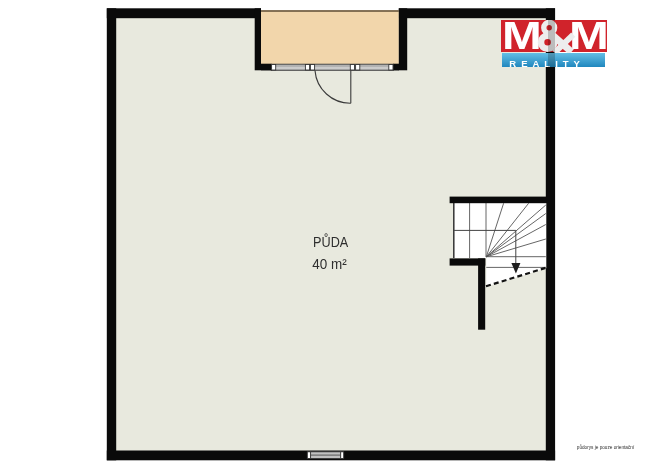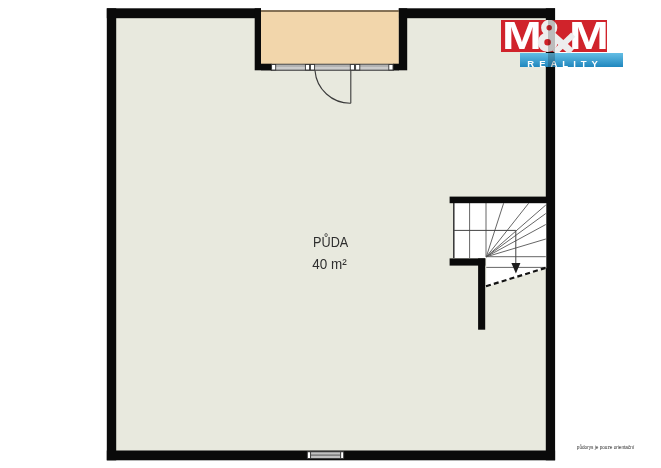--- a/index.html
+++ b/index.html
@@ -6,21 +6,21 @@
   #page{position:relative;width:661px;height:468px;background:#ffffff;overflow:hidden;
         font-family:"Liberation Sans", sans-serif;}
   #plan{position:absolute;left:0;top:0;}
   #logo{position:absolute;left:501.4px;top:20.4px;width:106.2px;height:46.6px;}
   #logo .red{position:absolute;left:0;top:0;width:105.2px;height:31.8px;background:#d0232b;}
   #logo .m1{position:absolute;left:0.8px;top:-6.1px;font-weight:bold;font-size:38.5px;color:#ffffff;
         transform:scaleX(1.24);transform-origin:left top;}
   #logo .m2{position:absolute;left:67.6px;top:-6.1px;font-weight:bold;font-size:38.5px;color:#ffffff;
         transform:scaleX(1.24);transform-origin:left top;}
   #logo .ampsvg{position:absolute;left:0;top:0;}
-  #logo .blue{position:absolute;left:19px;top:32.4px;width:102.6px;height:14.2px;
+  #logo .blue{position:absolute;left:1px;top:32.4px;width:102.6px;height:14.2px;
         background:linear-gradient(#64bee5,#2087be);text-align:left;}
   #logo .blue span{display:inline-block;margin-top:1.2px;margin-left:6.9px;font-weight:bold;font-size:9.5px;color:#fff;letter-spacing:5px;}
   #logo .walltint{position:absolute;left:46.2px;top:0;width:7.3px;height:46.6px;background:rgba(15,15,15,0.22);}
 </style>
 </head>
 <body>
 <div id="page">
 <svg id="plan" width="661" height="468" viewBox="0 0 661 468">
 
   <rect x="110" y="12" width="442" height="445" fill="#e8e9de"></rect>

